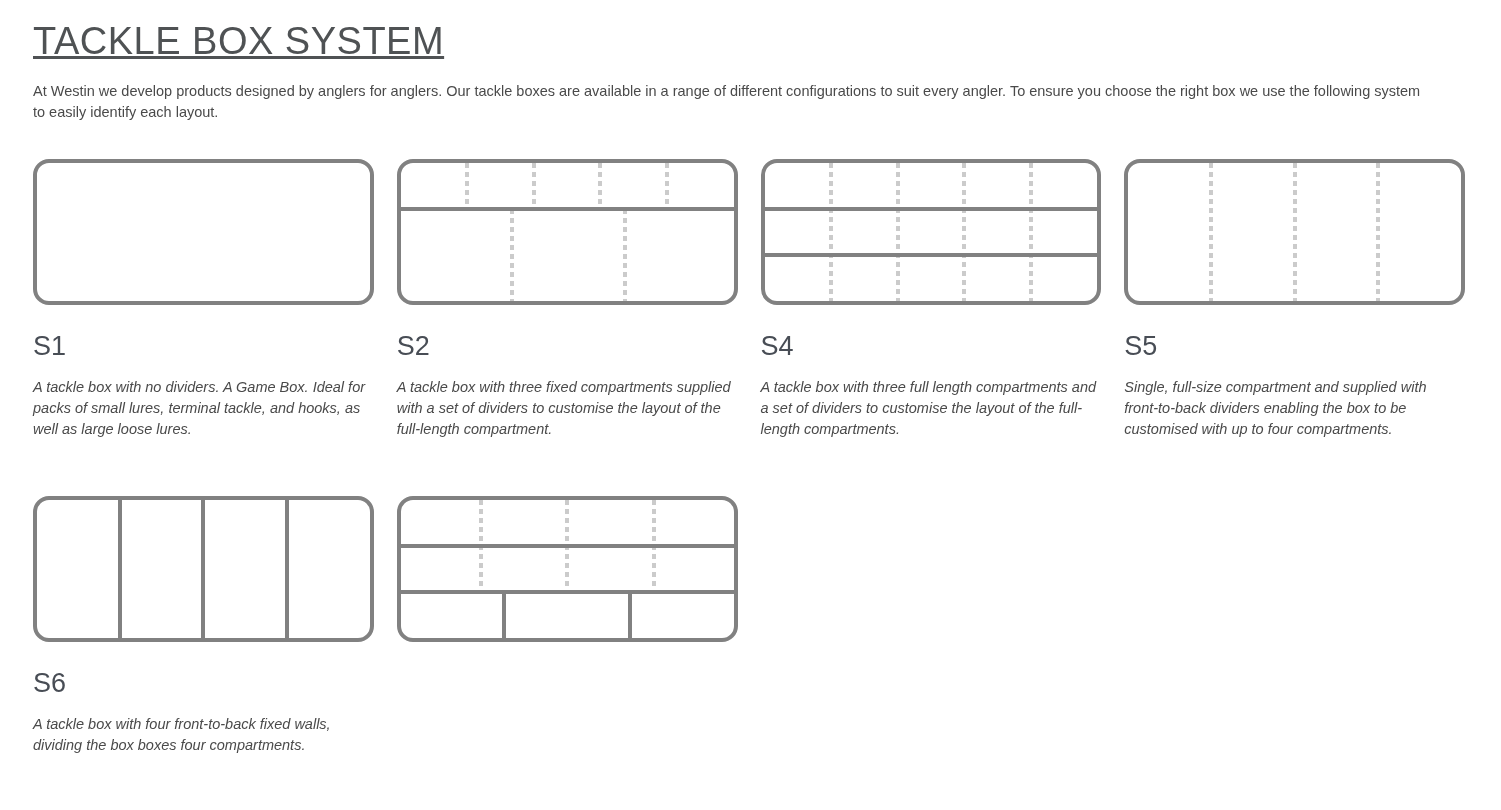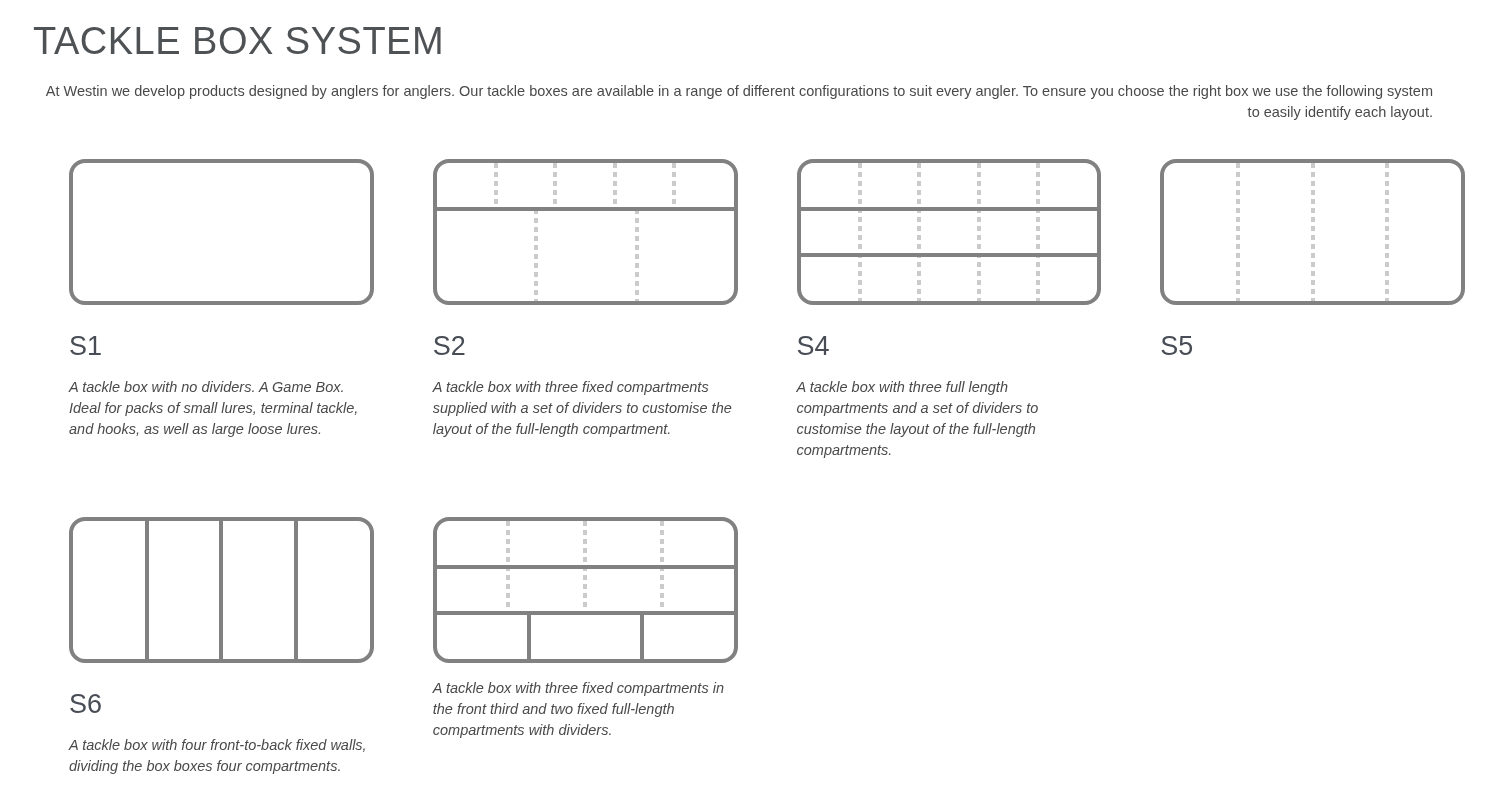--- a/index.html
+++ b/index.html
@@ -18,36 +18,36 @@
     width: 1501px;
     font-family: "Liberation Sans", sans-serif;
     color: var(--body-color);
   }
   h1.page-title {
     margin: 0 0 18px 0;
     font-size: 38px;
     font-weight: 300;
     letter-spacing: 0.5px;
     color: var(--title-color);
+    text-decoration: underline;
   }
   p.page-intro {
     margin: 0 0 36px 0;
     font-size: 14.5px;
     line-height: 21px;
     color: var(--body-color);
     max-width: 1400px;
-    text-align: right;
   }
   .grid {
     display: grid;
     grid-template-columns: repeat(4, 1fr);
     column-gap: 23px;
     row-gap: 56px;
   }
-  .card { min-width: 0; margin-left: 36px; }
+  .card { min-width: 0; }
   .diagram {
     position: relative;
     height: 146px;
     border: 4px solid var(--border);
     border-radius: 16px;
     background: #ffffff;
     overflow: hidden;
   }
   .hline {
     position: absolute;
@@ -123,20 +123,21 @@
     <p class="box-desc">A tackle box with three full length compartments and a set of dividers to customise the layout of the full-length compartments.</p>
   </section>
 
   <section class="card">
     <div class="diagram">
         <div class="vline dashed" style="left: 25%; top: 0%; bottom: 0%;"></div>
         <div class="vline dashed" style="left: 50%; top: 0%; bottom: 0%;"></div>
         <div class="vline dashed" style="left: 75%; top: 0%; bottom: 0%;"></div>
       </div>
     <h2 class="box-label">S5</h2>
+    <p class="box-desc">Single, full-size compartment and supplied with front-to-back dividers enabling the box to be customised with up to four compartments.</p>
   </section>
 
   <section class="card">
     <div class="diagram">
         <div class="vline solid" style="left: 25%; top: 0%; bottom: 0%;"></div>
         <div class="vline solid" style="left: 50%; top: 0%; bottom: 0%;"></div>
         <div class="vline solid" style="left: 75%; top: 0%; bottom: 0%;"></div>
       </div>
     <h2 class="box-label">S6</h2>
     <p class="box-desc">A tackle box with four front-to-back fixed walls, dividing the box boxes four compartments.</p>
@@ -145,16 +146,15 @@
   <section class="card">
     <div class="diagram">
         <div class="vline dashed" style="left: 24%; top: 0%; bottom: 33.3%;"></div>
         <div class="vline dashed" style="left: 50%; top: 0%; bottom: 33.3%;"></div>
         <div class="vline dashed" style="left: 76%; top: 0%; bottom: 33.3%;"></div>
         <div class="vline solid" style="left: 31%; top: 66.7%; bottom: 0%;"></div>
         <div class="vline solid" style="left: 69%; top: 66.7%; bottom: 0%;"></div>
         <div class="hline solid" style="top: 33.3%;"></div>
         <div class="hline solid" style="top: 66.7%;"></div>
       </div>
-    <p class="box-desc">A tackle box with three fixed compartments in the front third and two fixed full-length compartments with dividers.</p>
   </section>
 
 </main>
 
 </body></html>

